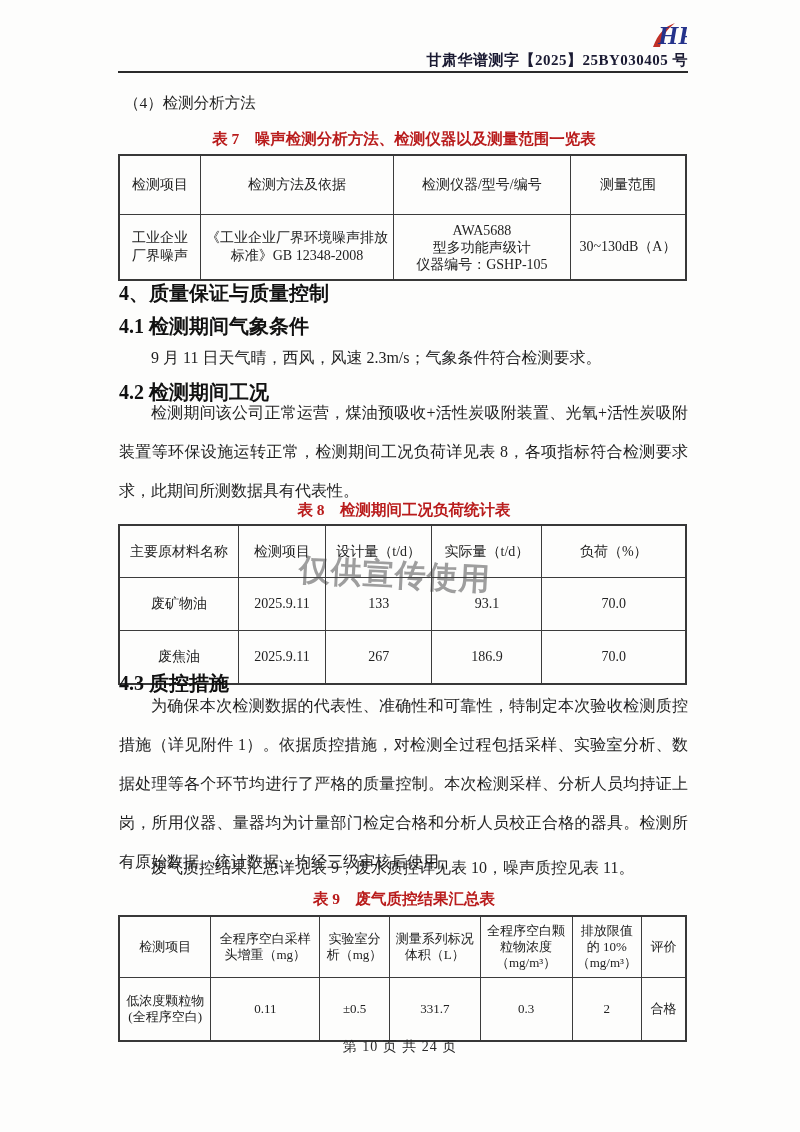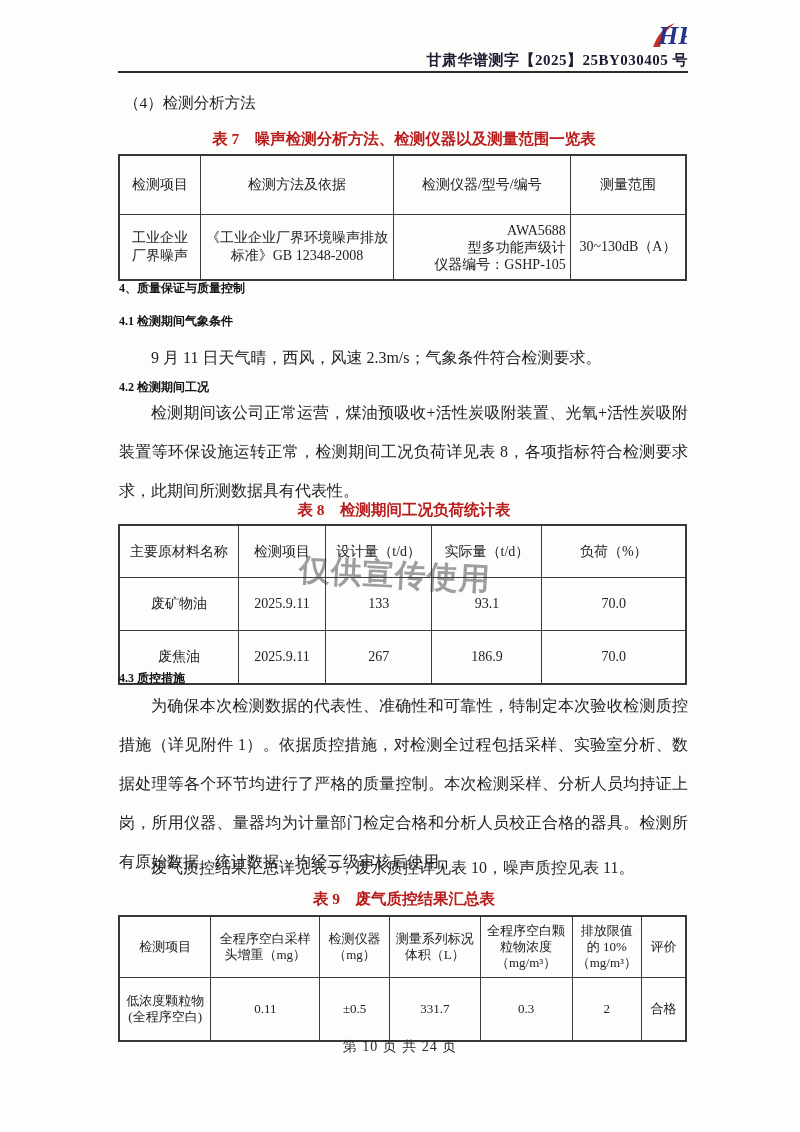--- a/index.html
+++ b/index.html
@@ -11,38 +11,38 @@
   }
   .abs{position:absolute;}
 
   
   .hdr{left:120px;top:40px;width:568px;height:30px;display:flex;justify-content:flex-end;align-items:flex-end;gap:2px;flex-direction:column;}
   .doc-no{font-size:15px;font-weight:bold;color:#1b1b33;letter-spacing:.5px;white-space:nowrap;}
   .hdr-rule{left:118px;top:71px;width:570px;height:2px;background:#2b2b2b;}
 
   
   .h-plain{font-size:15.5px;}
-  .h-bold{font-size:12px;font-weight:bold;color:#111;}
+  .h-bold{font-size:20px;font-weight:bold;color:#111;}
   .cap{width:568px;text-align:center;font-size:15.5px;font-weight:bold;color:#b91c1c;}
   .para{width:569px;font-size:16px;line-height:39px;text-align:justify;text-indent:2em;}
   .line{width:569px;font-size:16px;line-height:26px;text-indent:2em;}
 
   
   table{border-collapse:collapse;table-layout:fixed;width:569px;background:transparent;}
   .doc-table{border:2px solid #383838;}
   .doc-table th,.doc-table td{
     border:1.4px solid #3c3c3c;text-align:center;vertical-align:middle;
     font-weight:normal;padding:6px 4px;color:#222;
   }
   .t78 th,.t78 td{font-size:14px;line-height:18px;}
   .t9 th,.t9 td{font-size:13px;line-height:16px;}
   .t7 th{height:46px;} .t7 td{height:52px;}
   .t8 th{height:39px;} .t8 td{height:40px;}
   .t9 th{height:48px;} .t9 td{height:50px;}
-  .cell-lines div{line-height:17px;text-align:right;}
+  .cell-lines div{line-height:17px;}
 
   
   .wm{
     left:300px;top:549px;font-size:31px;font-weight:bold;color:#8a8a8a;opacity:.82;
     transform:rotate(3deg);transform-origin:left top;letter-spacing:1px;white-space:nowrap;
   }
 
   .footer{left:0;top:1038px;width:800px;text-align:center;font-size:14px;color:#2a2a2a;letter-spacing:1px;}
   .logo{display:inline-block;margin-right:1px;position:relative;top:3px;}
 </style>
@@ -146,21 +146,21 @@
         <col style="width:12.3%">
         <col style="width:16%">
         <col style="width:16.2%">
         <col style="width:12.3%">
         <col style="width:7.8%">
       </colgroup>
     <tbody>
         <tr>
       <th>检测项目</th>
       <th>全程序空白采样头增重（mg）</th>
-      <th>检测仪器（mg）</th>
+      <th>实验室分析（mg）</th>
       <th>测量系列标况体积（L）</th>
       <th>全程序空白颗粒物浓度（mg/m³）</th>
       <th>排放限值的 10%（mg/m³）</th>
       <th>评价</th>
     </tr>
     <tr>
       <td>低浓度颗粒物(全程序空白)</td>
       <td>0.11</td>
       <td>±0.5</td>
       <td>331.7</td>

